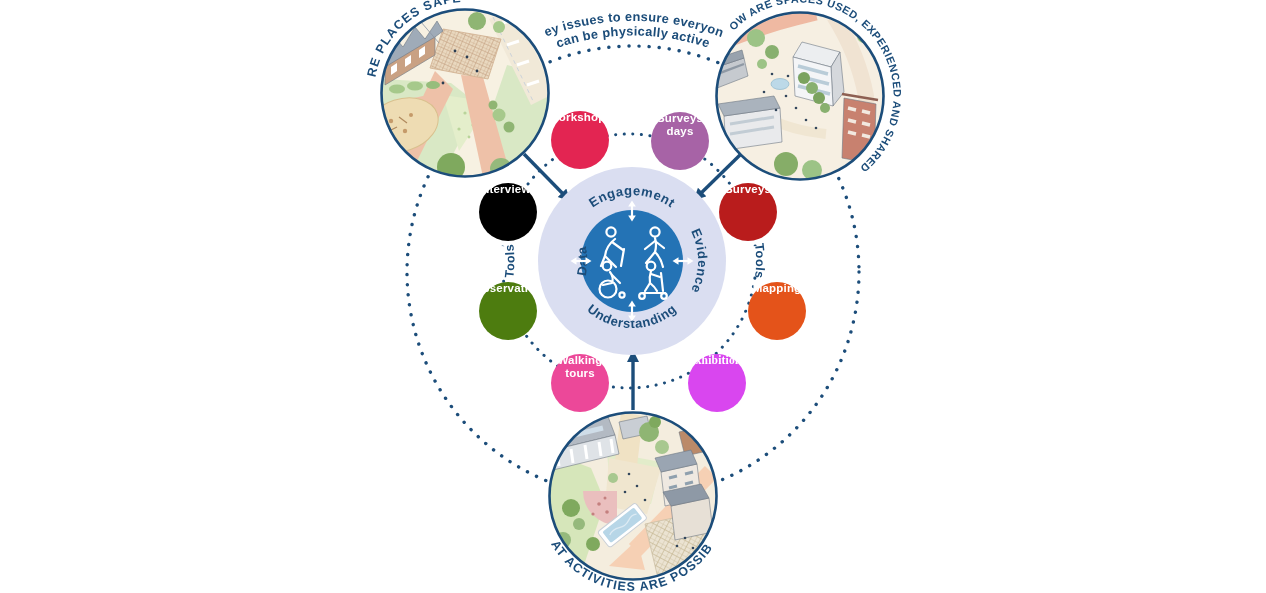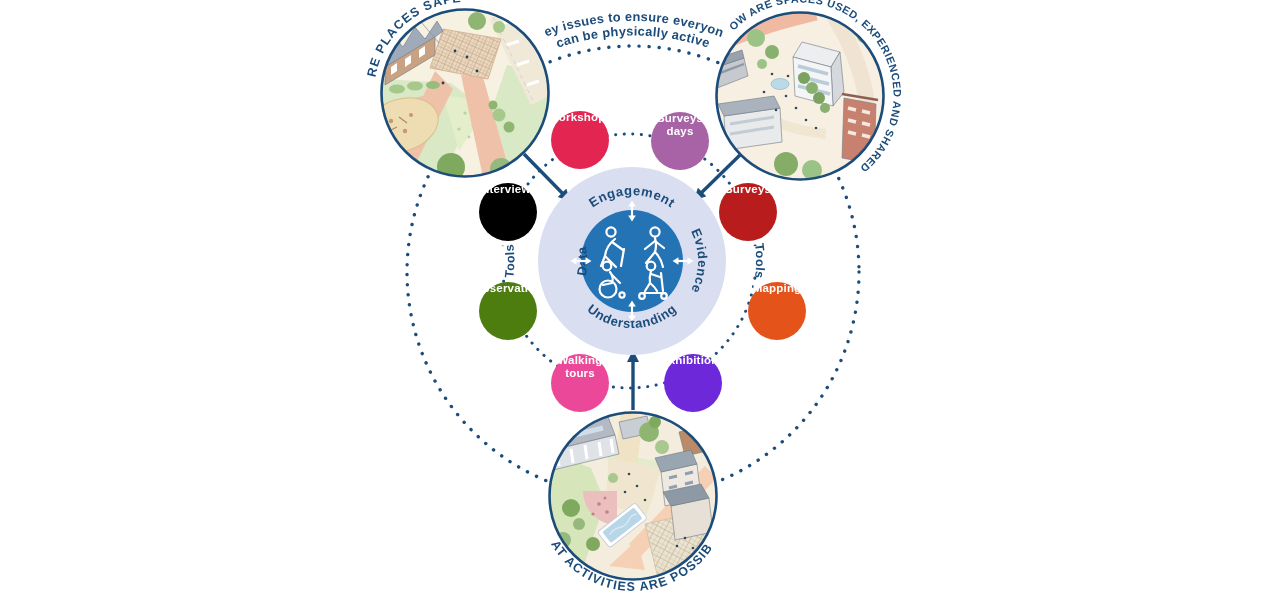--- a/index.html
+++ b/index.html
@@ -313,16 +313,16 @@
     </div>
   <div class="tool" style="left: 479px; top: 282px; background: #4d7c0f;">
       <span>Observation</span>
     </div>
   <div class="tool" style="left: 722px; top: 282px; background: rgb(228, 83, 26); margin-left: 26px;">
       <span>Mapping</span>
     </div>
   <div class="tool" style="left: 551px; top: 354px; background: #ec4899;">
       <span>Walking tours</span>
     </div>
-  <div class="tool" style="left: 664px; top: 354px; background: #6d28d9;">
+  <div class="tool" style="left: 688px; top: 354px; background: #d946ef; font-family: Liberation Serif, serif;">
       <span>Exhibitions</span>
     </div>
 </div>
 
 </body></html>

